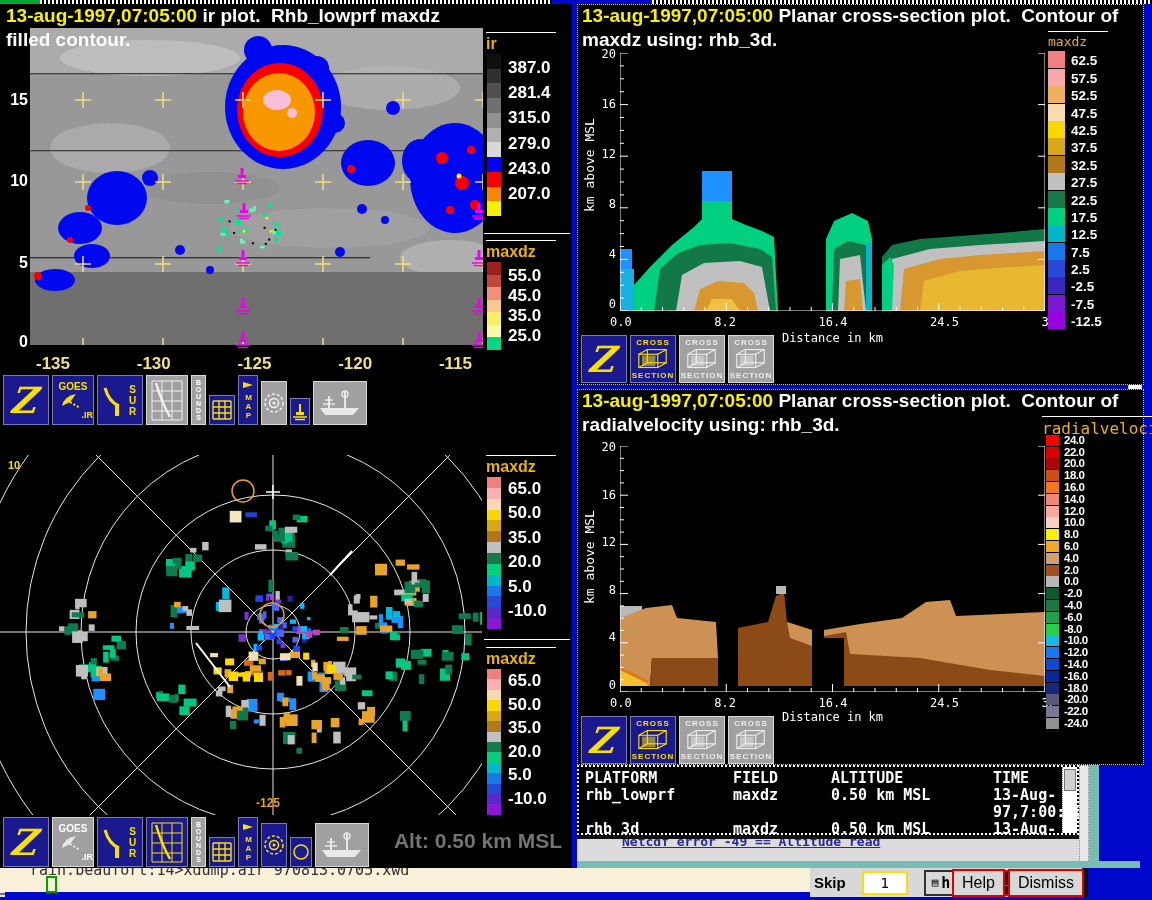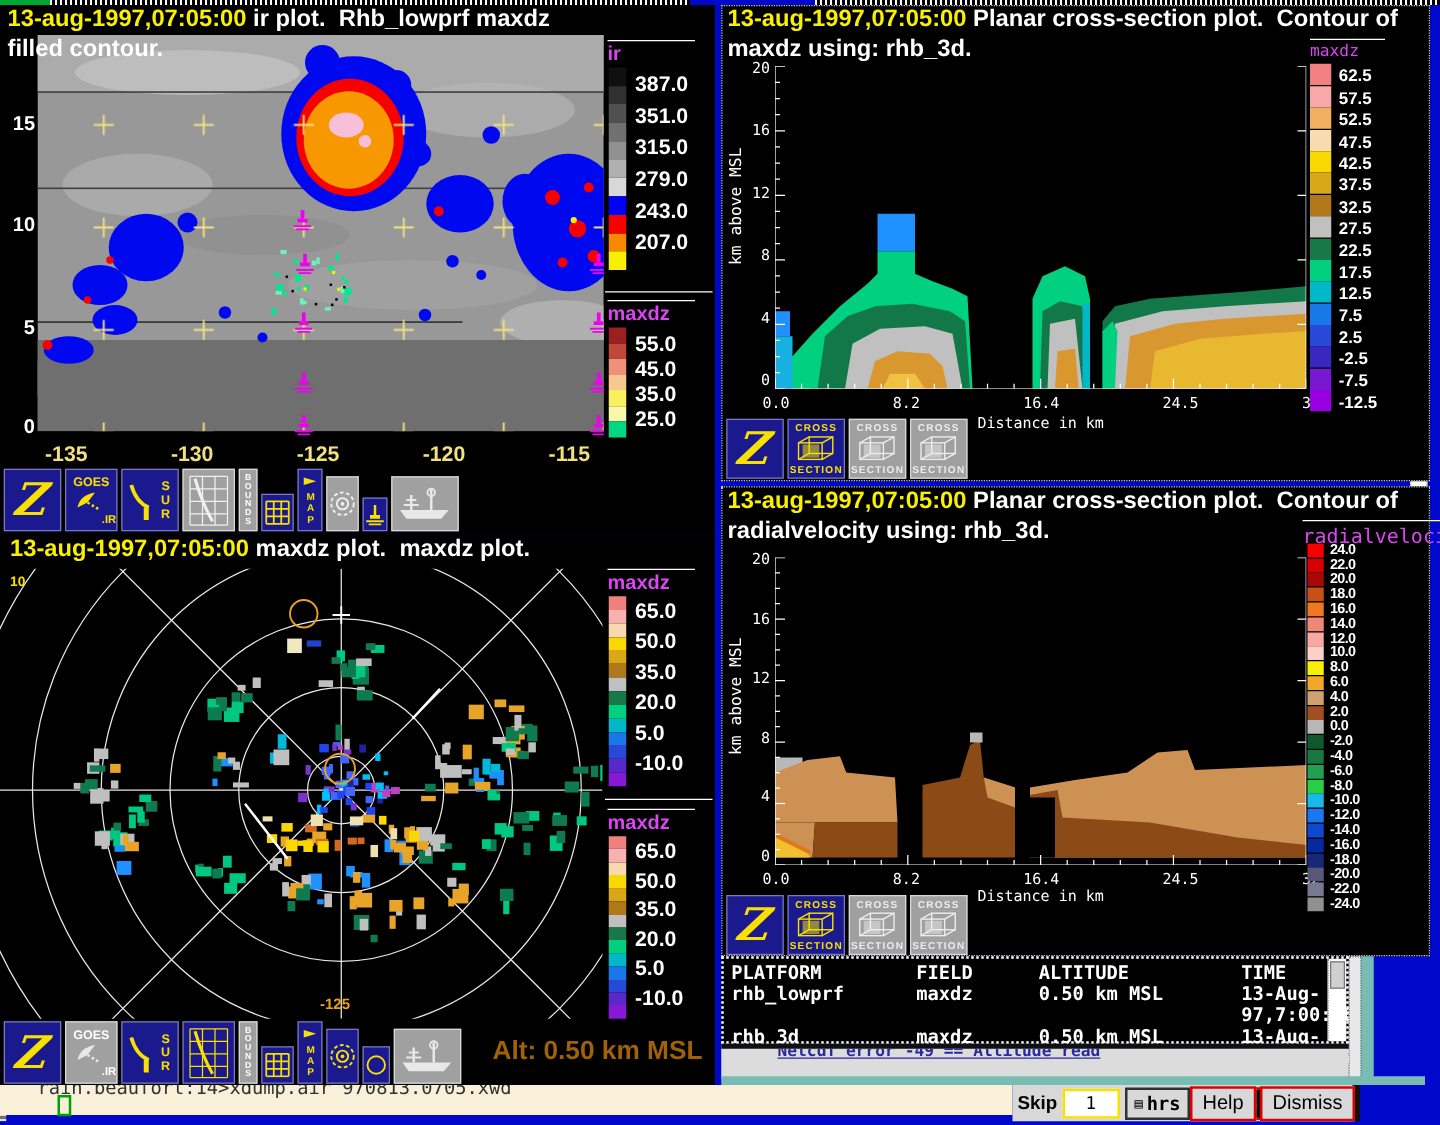--- a/index.html
+++ b/index.html
@@ -16,21 +16,21 @@
 
   
   .ytick-tl{position:absolute;width:26px;text-align:right;color:#fff;font-size:16px;font-weight:bold}
   .xticks-tl{position:absolute;display:flex;justify-content:space-between;color:#f0e080;font-size:17px;font-weight:bold}
   .xs-yticks{position:absolute;display:flex;flex-direction:column;justify-content:space-between;align-items:flex-end;color:#fff;font-family:"DejaVu Sans Mono",monospace;font-size:12px}
   .xs-xticks{position:absolute;display:flex;justify-content:space-between;color:#fff;font-family:"DejaVu Sans Mono",monospace;font-size:12px}
   .xs-xlabel{position:absolute;text-align:center;color:#fff;font-family:"DejaVu Sans Mono",monospace;font-size:12px}
   .xs-ylabel{position:absolute;transform:rotate(-90deg);transform-origin:0 0;width:170px;text-align:center;color:#fff;font-family:"DejaVu Sans Mono",monospace;font-size:13px}
 
   
-  .cbar-label{position:absolute;color:#d946ef;font-size:16px;font-weight:bold;border-top:1px solid #fff;padding-top:2px;min-width:70px}
+  .cbar-label{position:absolute;color:#eab308;font-size:16px;font-weight:bold;border-top:1px solid #fff;padding-top:2px;min-width:70px}
   .cbar-strip{position:absolute;display:flex;flex-direction:column;width:14px}
   .cbar-strip>div{flex:1}
   .cbar-vals{position:absolute;display:flex;flex-direction:column;justify-content:space-between;color:#fff;font-size:17px;font-weight:bold}
   .cbar2-rows{position:absolute;display:flex;flex-direction:column}
   .crow{display:flex;align-items:flex-end}
   .crow .csw{display:inline-block}
   .crow .cv{color:#fff}
   .rows-lg .crow{height:17.4px}
   .rows-lg .csw{width:17px;height:17px;margin-right:6px}
   .rows-lg .cv{font-size:13.5px;font-weight:bold}
@@ -55,29 +55,29 @@
   .sscroll{position:absolute;background:#fff;border-left:1px dotted #888}
   .sthumb{position:absolute;left:1px;top:2px;width:12px;height:22px;background:#d0d0d0;border:1px solid #777}
 
   .msg-win{position:absolute;background:#dcdcdc;border-top:4px solid #101010;overflow:hidden}
   .msg-text{color:#2828a0;font-family:"DejaVu Sans Mono",monospace;font-size:13px;font-weight:bold;margin:-5px 0 0 45px;text-decoration:underline}
 
   
   .term{position:absolute;background:#f8f0d8;overflow:hidden}
   .term-text{color:#303030;font-family:"DejaVu Sans Mono",monospace;font-size:15px;margin:-7px 0 0 30px;white-space:pre}
   .cursor{position:absolute;border:2px solid #00a000;background:transparent}
-  .controls{position:absolute;background:#d8d8d8;display:flex;align-items:center;gap:4px;padding:0 4px}
+  .controls{position:absolute;background:#d8d8d8;display:flex;align-items:center;gap:16px;padding:0 4px}
   .ctl-label{font-size:15px;font-weight:bold;color:#000}
   .skip-input{width:46px;height:24px;background:#fff;border:2px solid #f8e000;font-family:"DejaVu Sans Mono",monospace;font-size:14px;text-align:center}
   .hrs-btn{height:26px;background:#d8d8d8;border:2px solid #303030;display:flex;align-items:center;gap:3px;padding:0 6px;font-family:"DejaVu Sans Mono",monospace;font-size:15px;font-weight:bold;cursor:pointer}
   .arrow-btn{width:27px;height:26px;background:#101010;border:2px solid #e00000;color:#c8c8c8;font-size:15px;display:flex;align-items:center;justify-content:center;cursor:pointer}
   .red-btn{height:28px;background:#d8d8d8;border:2px solid #e00000;color:#000;font-size:16px;display:flex;align-items:center;justify-content:center;padding:0 8px;cursor:pointer}
   .vsep{width:4px;height:29px;background:#101010}
 
-  .alt-label{position:absolute;color:#a16207;font-size:21px;font-weight:bold}
+  .alt-label{position:absolute;color:#737373;font-size:21px;font-weight:bold}
   .edge-checker{position:absolute;background:repeating-linear-gradient(0deg,#e0e0e0 0 2px,#707070 2px 4px)}
   .top-edge{position:absolute;background:repeating-linear-gradient(90deg,#fff 0 2px,#000 2px 4px)}
 </style>
 </head>
 <body>
 
 <div class="screen">
 
   <div class="top-edge" style="left:0;top:0;width:1152px;height:4px"></div>
   <div class="abs" style="left:0;top:0;width:40px;height:4px;background:#00a830"></div>
@@ -231,21 +231,21 @@
         <div style="background: rgb(176, 176, 176);"></div>
         <div style="background: rgb(216, 216, 216);"></div>
         <div style="background: rgb(0, 0, 248);"></div>
         <div style="background: rgb(248, 0, 0);"></div>
         <div style="background: rgb(248, 136, 0);"></div>
         <div style="background: rgb(248, 240, 0);"></div>
       </div>
     <div class="cbar-vals" style="left:508px;top:54px;height:146px">
 
     <div>387.0</div>
-        <div>351.0</div>
+        <div>281.4</div>
         <div>315.0</div>
         <div>279.0</div>
         <div>243.0</div>
         <div>207.0</div>
       </div>
     <div class="cdivider" style="left:484px;top:229px;width:86px"></div>
 
     <div class="cbar-label" style="left:486px;top:236px">maxdz</div>
     <div class="cbar-strip" style="left:487px;top:258px;height:88px">
 
@@ -327,21 +327,20 @@
             <path d="M3,20 H42 L36,27 H8 Z" fill="#e8e8e8"></path>
             <path d="M12,20 V8 M28,20 V4" stroke="#e8e8e8" stroke-width="2"></path>
             <circle cx="28" cy="6" r="3" stroke="#e8e8e8" fill="none" stroke-width="1.5"></circle>
             <path d="M8,12 h8 M6,16 h12" stroke="#e8e8e8" stroke-width="1.5"></path>
           </svg>
       </div>
     </div>
   </div>
 
   <div class="panel" style="left:0;top:427px;width:572px;height:441px">
-    <div class="ptitle" style="left:8px;top:2px"><span class="t-time">13-aug-1997,07:05:00</span><span class="t-rest"> maxdz plot.  maxdz plot.</span></div>
 
     <svg class="abs" id="ppi" style="left:0;top:28px" width="482" height="360" viewBox="0 0 482 360">
       <g stroke="#e8e8e8" stroke-width="1" fill="none">
         <circle cx="273" cy="177" r="27"></circle>
           <circle cx="273" cy="177" r="82"></circle>
         <circle cx="273" cy="177" r="137"></circle>
           <circle cx="273" cy="177" r="192"></circle>
         <circle cx="273" cy="177" r="247"></circle>
           <circle cx="273" cy="177" r="302"></circle>
         <path d="M0,177 H482 M273,0 V360 M13,-83 L533,437 M533,-83 L13,437"></path>

